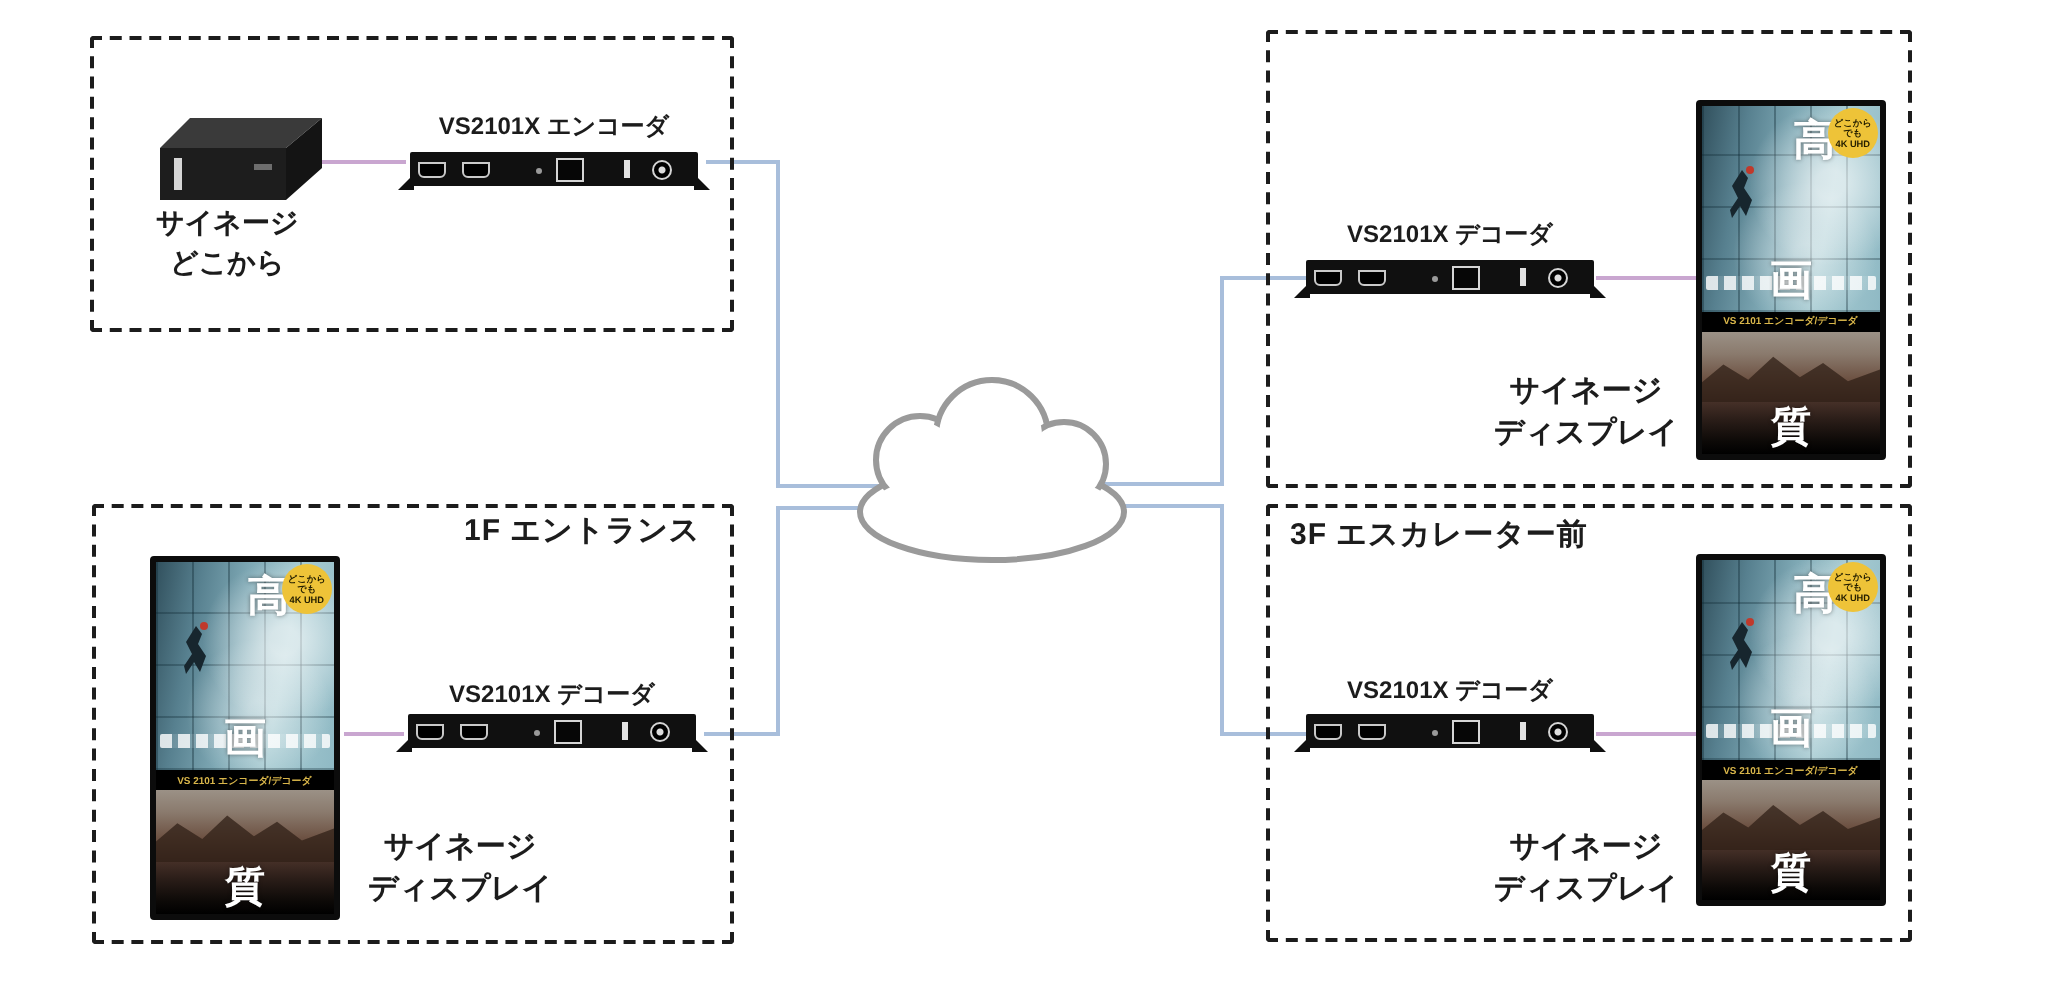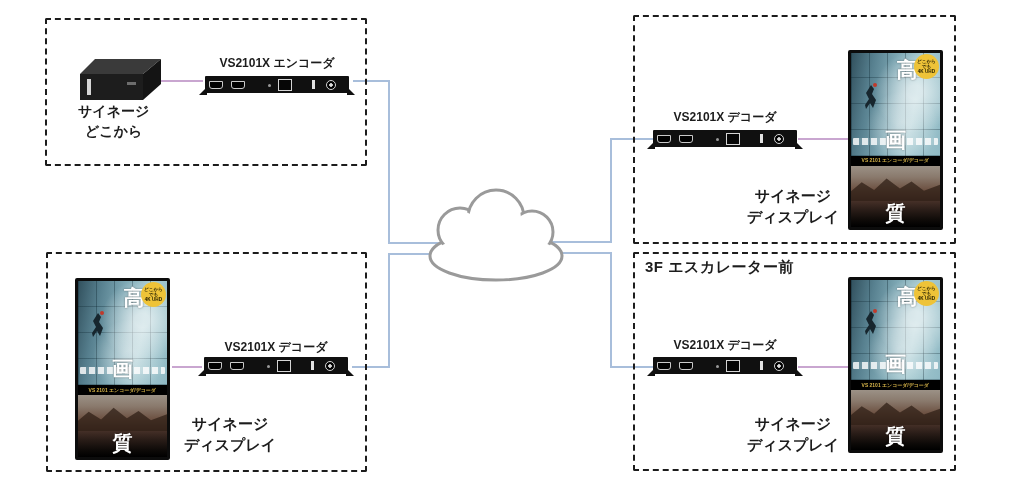--- a/index.html
+++ b/index.html
@@ -86,20 +86,21 @@
   <i class="wire pink" style="left:157px;top:80px;width:46px;height:2px;"></i>
   <i class="wire pink" style="left:798px;top:138px;width:50px;height:2px;"></i>
   <i class="wire pink" style="left:172px;top:366px;width:30px;height:2px;"></i>
   <i class="wire pink" style="left:798px;top:366px;width:50px;height:2px;"></i>
 
   <div class="dbox" style="left:45px;top:18px;width:318px;height:144px;"></div>
   <div class="dbox" style="left:46px;top:252px;width:317px;height:216px;"></div>
   <div class="dbox" style="left:633px;top:15px;width:319px;height:225px;"></div>
   <div class="dbox" style="left:633px;top:252px;width:319px;height:215px;"></div>
 
+  <div class="gtitle" style="left:232px;top:256px;">1F エントランス</div>
   <div class="gtitle" style="left:645px;top:258px;">3F エスカレーター前</div>
 
   <svg class="abs" style="left:75px;top:52px;" width="90" height="54">
     <polygon points="5,22 20,7 86,7 68,22" fill="#3a3a3a"></polygon>
     <polygon points="68,22 86,7 86,32 68,48" fill="#141414"></polygon>
     <rect x="5" y="22" width="63" height="26" fill="#1d1d1d"></rect>
     <rect x="12" y="27" width="4" height="16" fill="#d6d6d6"></rect>
     <rect x="52" y="30" width="9" height="3" fill="#6d6d6d"></rect>
   </svg>
   <div class="unit-label" style="left:78px;top:102px;font-size:14px;">

